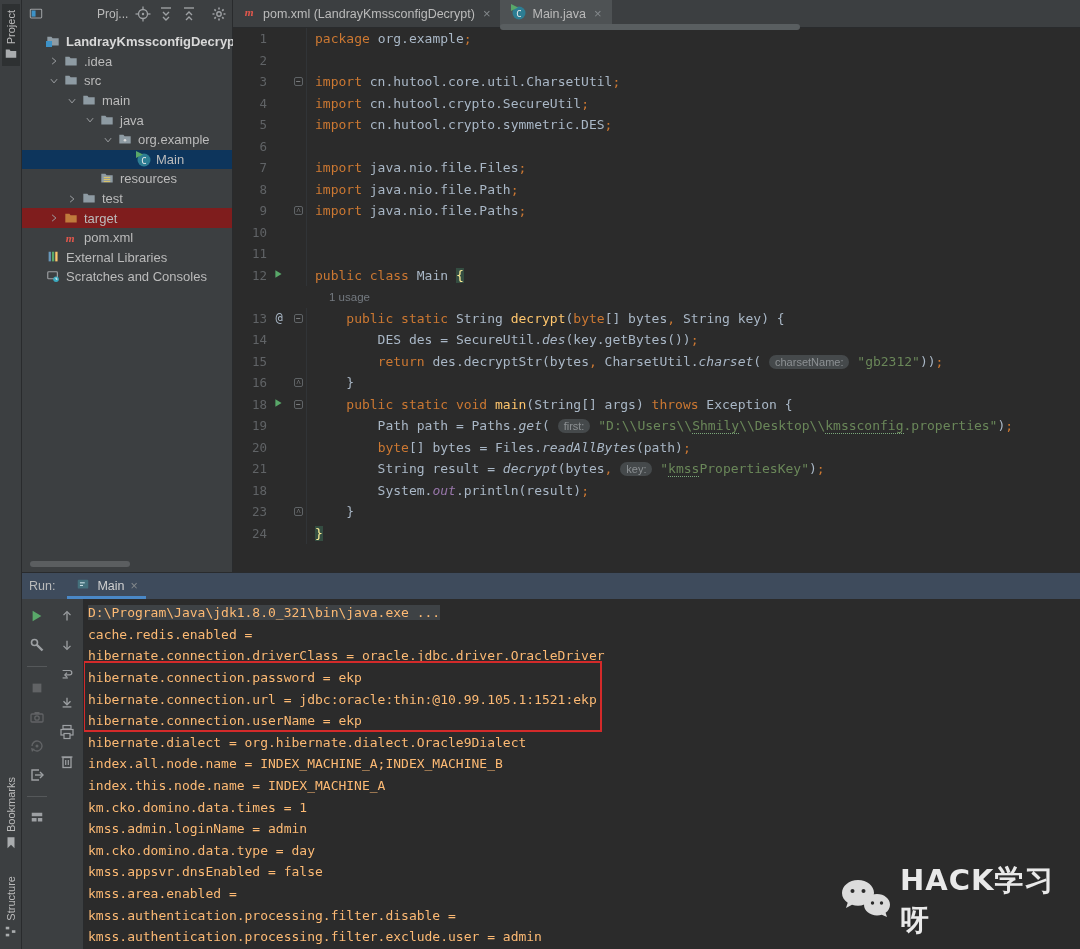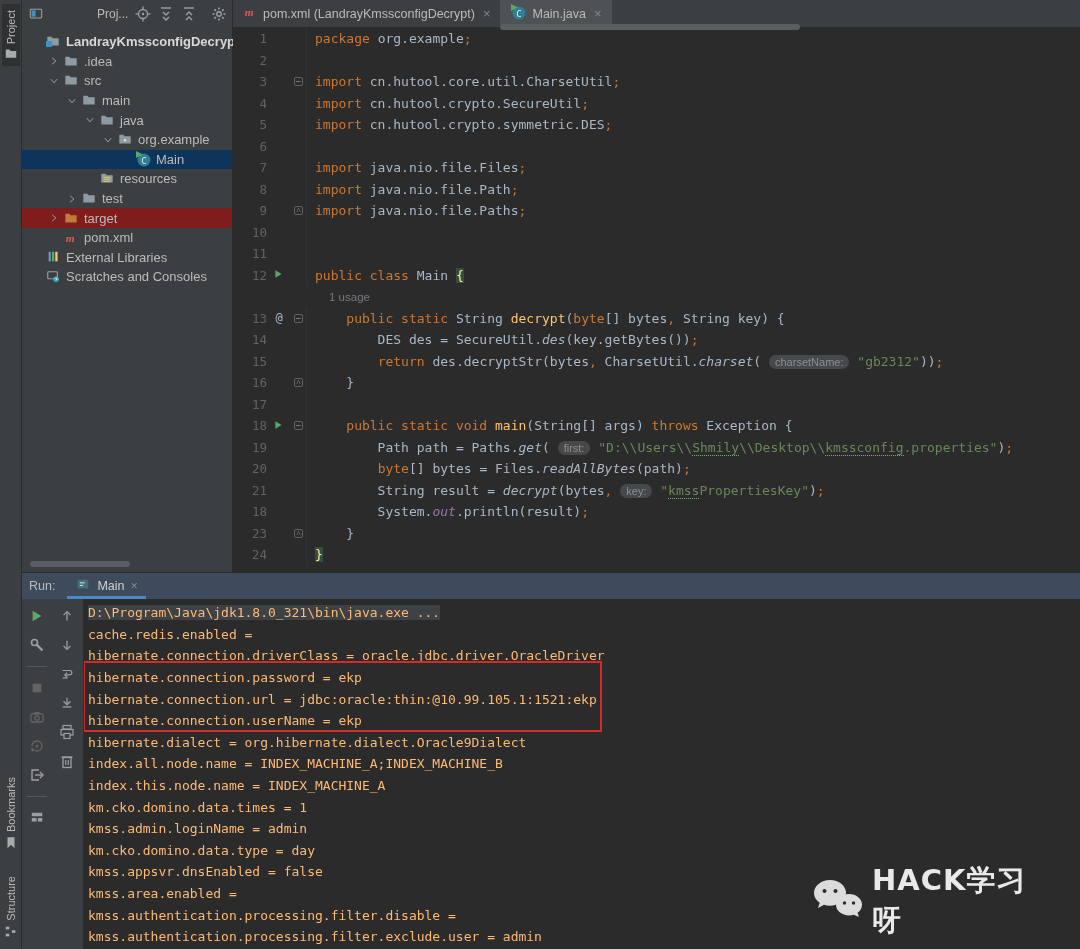--- a/index.html
+++ b/index.html
@@ -89,21 +89,21 @@
   .rt-btn { width:18px; height:18px; display:flex; align-items:center; justify-content:center; cursor:pointer; }
   .rt-sep { width:20px; height:1px; background:#55585A; margin:1px 0; }
   .console { position:relative; flex:1; padding:3px 0 8px 4px; font-family:"DejaVu Sans Mono", monospace;
     font-size:13px; color:#fdba74; overflow:hidden; }
   .console-line { height:21.6px; display:flex; align-items:center; white-space:pre; }
   .console-line .sel { background:#3E4245; }
   .redbox { position:absolute; left:-1px; top:62px; width:519px; height:71px;
     border:2px solid #D42A2A; pointer-events:none; }
 
   
-  .watermark { position:absolute; left:810px; top:872px; width:235px; height:58px;
+  .watermark { position:absolute; left:838px; top:872px; width:235px; height:58px;
     display:flex; align-items:center; gap:8px; color:#E9E9E9; }
   .wm-text { font-size:29px; font-weight:bold; font-family:"DejaVu Sans", sans-serif; letter-spacing:1px; }
 </style>
 </head>
 <body>
 
 <div class="app">
 
   <div class="activity-bar">
     <div class="ab-group">
@@ -484,26 +484,20 @@
         </div>
         <div class="code-line">
           <span class="g-num">16</span>
           <span class="g-ico"></span>
           <span class="g-fold">
             <span class="fold-box">˄</span>
           </span>
           <span class="c-text"><span class="tk-d">    }</span></span>
         </div>
         <div class="code-line">
-          <span class="g-num">17</span>
-          <span class="g-ico"></span>
-          <span class="g-fold"></span>
-          <span class="c-text"></span>
-        </div>
-        <div class="code-line">
           <span class="g-num">18</span>
           <span class="g-ico">
             <svg width="11" height="12" viewBox="0 0 16 16">
               <polygon points="2,1 11,6.5 2,12" fill="#59A869"></polygon>
             </svg>
           </span>
           <span class="g-fold">
             <span class="fold-box">−</span>
           </span>
           <span class="c-text"><span class="tk-d">    </span><span class="tk-k">public static void </span><span class="tk-dec">main</span><span class="tk-d">(String[] args) </span><span class="tk-k">throws</span><span class="tk-d"> Exception {</span></span>

